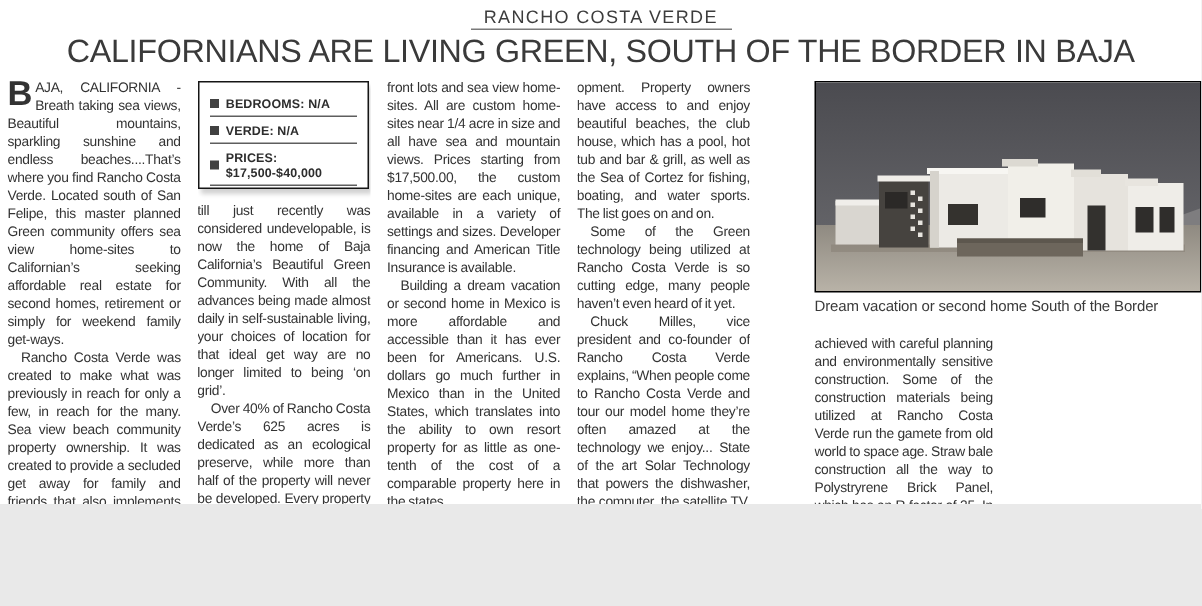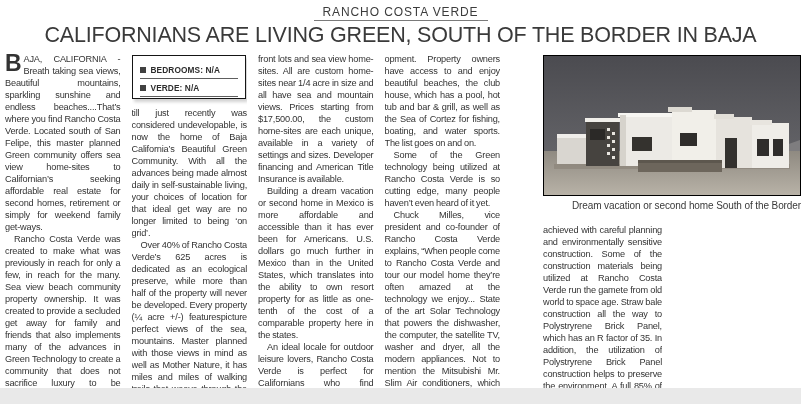--- a/index.html
+++ b/index.html
@@ -1,17 +1,17 @@
 <!DOCTYPE html>
 <html lang="en"><head>
 <meta charset="utf-8">
 <style>
   html,body{margin:0;padding:0;background:#e9e9e9;}
   .page{
-    width:801px;height:388px;background:#ffffff;position:relative;overflow:hidden;
+    width:801px;height:336px;background:#ffffff;position:relative;overflow:hidden;
     font-family:"Liberation Sans",sans-serif;color:#333;margin:0 auto;
   }
   
   .masthead{text-align:center;padding-top:2px;}
   .kicker{
     display:inline-block;font-size:12px;letter-spacing:0.9px;color:#3c3c3c;
     border-bottom:1.5px solid #7a7a7a;padding:0 9px 1px;
   }
   .headline{
     margin:2px 0 0;font-size:21.5px;font-weight:400;letter-spacing:-0.2px;
@@ -41,21 +41,21 @@
     display:flex;align-items:center;gap:5px;border-bottom:1px solid #5e5e5e;
     padding:3.5px 0;font-size:8.3px;font-weight:700;letter-spacing:0.1px;color:#2d2d2d;
     text-align:left;
   }
   .bullet{width:6px;height:6px;background:#414141;flex:none;}
   
   .rightblock{width:258px;margin-left:32px;}
   .rightblock figure{margin:2px 0 0;}
   .photo-frame{border:1px solid #000;width:256px;height:139px;}
   .photo-frame svg{display:block;}
-  figcaption{font-size:10px;color:#3a3a3a;margin-top:4px;letter-spacing:-0.1px;text-align:right;}
+  figcaption{font-size:10px;color:#3a3a3a;margin-top:4px;letter-spacing:-0.1px;text-align:left;}
   .subcols{display:flex;justify-content:space-between;margin-top:13px;height:174px;overflow:hidden;}
   .subcol{width:119px;overflow:hidden;}
   .subcol p{margin:0;}
 </style>
 </head>
 <body>
 
 <div class="page">
 
   <div class="masthead">
@@ -72,20 +72,24 @@
 
     <div class="textcol">
       <div class="infobox" id="infobox">
           <div class="infobox-row">
             <span class="bullet"></span>
             <span>BEDROOMS: N/A</span>
           </div>
           <div class="infobox-row">
             <span class="bullet"></span>
             <span>VERDE: N/A</span>
+          </div>
+          <div class="infobox-row">
+            <span class="bullet"></span>
+            <span>PRICES: $17,500-$40,000</span>
           </div>
         </div>
       <div class="coltext">
           <p class="">till just recently was considered undevelopable, is now the home of Baja California’s Beautiful Green Community. With all the advances being made almost daily in self-sustainable living, your choices of location for that ideal get way are no longer limited to being ‘on grid’.</p>
           <p class="indent">Over 40% of Rancho Costa Verde’s 625 acres is dedicated as an ecological preserve, while more than half of the property will never be developed. Every property (¼ acre +/-) featurespicture perfect views of the sea, mountains. Master planned with those views in mind as well as Mother Nature, it has miles and miles of walking trails that weave through the 625 acres featuring beach</p>
         </div>
     </div>
 
     <div class="textcol coltext">
         <p class="">front lots and sea view home-sites. All are custom home-sites near 1/4 acre in size and all have sea and mountain views. Prices starting from $17,500.00, the custom home-sites are each unique, available in a variety of settings and sizes. Developer financing and American Title Insurance is available.</p>

